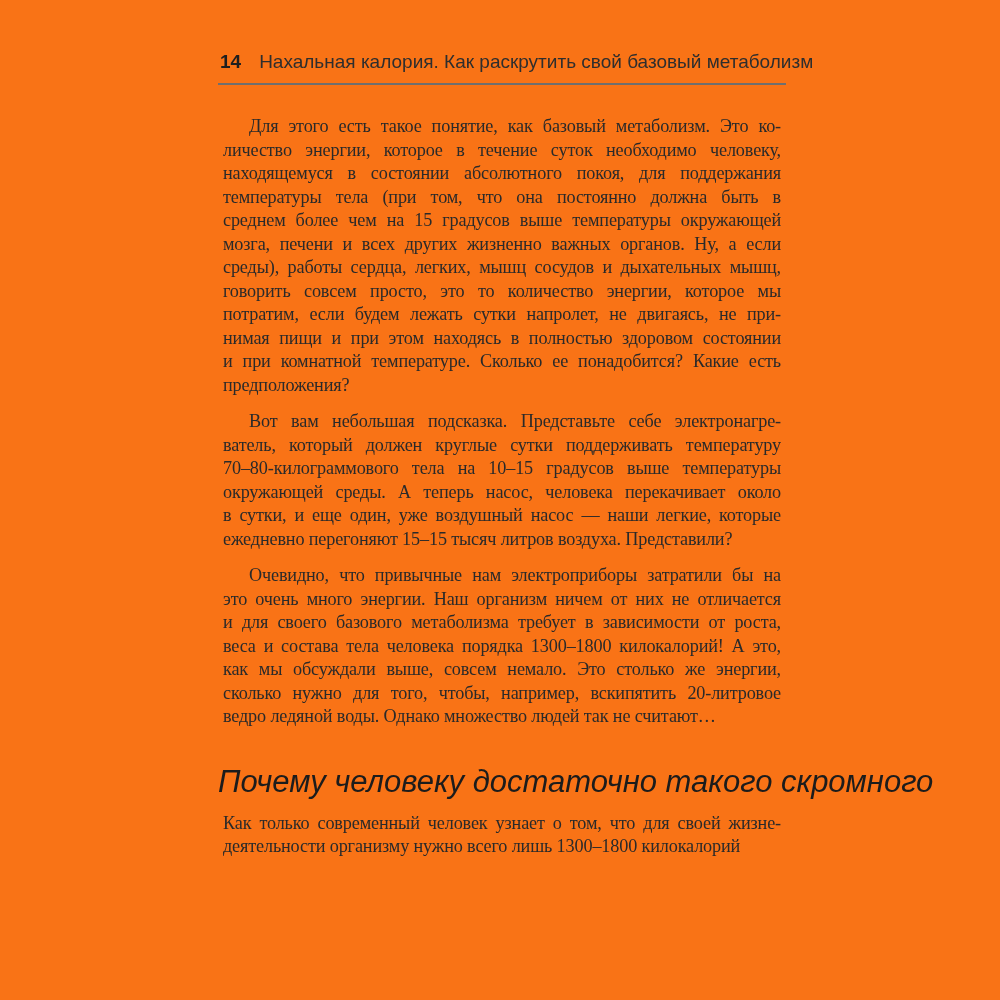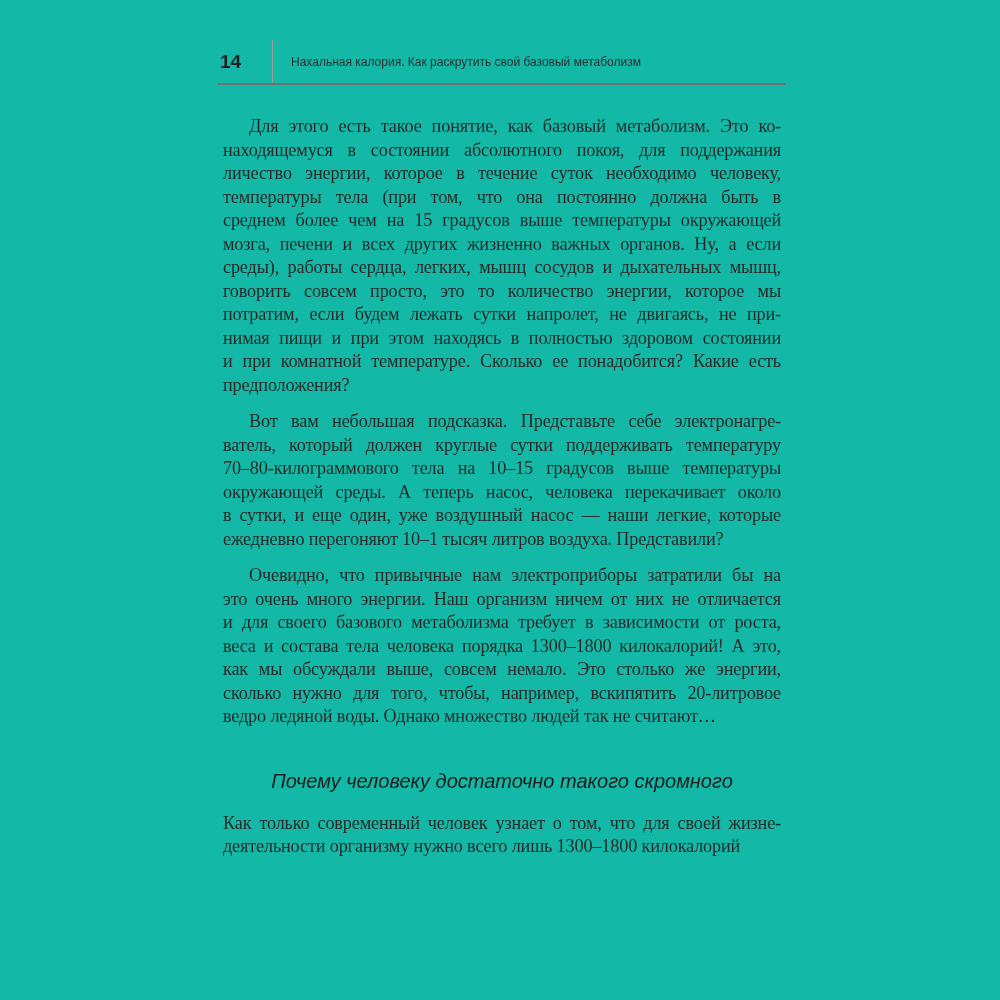--- a/index.html
+++ b/index.html
@@ -1,20 +1,20 @@
 <!DOCTYPE html>
 <html><head>
 <meta charset="utf-8">
 <style>
   html, body { margin: 0; padding: 0; background: #ffffff; }
   .page {
     position: relative;
     width: 1000px;
     height: 1000px;
-    background: #14b8a6;
+    background: #f97316;
     overflow: hidden;
     font-family: "Liberation Serif", "DejaVu Serif", serif;
     color: #2a2a2a;
   }
 
   
   .header {
     position: absolute;
     left: 218px;
     top: 40px;
@@ -34,21 +34,21 @@
     padding-left: 2px;
     box-sizing: border-box;
   }
   .v-divider {
     width: 1px;
     align-self: stretch;
     background: #9b9b9b;
   }
   .run-title {
     margin-left: 18px;
-    font-size: 12px;
+    font-size: 19px;
     color: #2e2e2e;
     white-space: nowrap;
   }
   .header-rule {
     height: 2px;
     background: #6f6f6f;
   }
 
   
   .content {
@@ -69,21 +69,21 @@
     text-align-last: justify;
   }
   .line.last { text-align-last: left; }
   .line.indent { text-indent: 26px; }
 
   
   .section-heading {
     margin-top: 37px;
     font-family: "Liberation Sans", "DejaVu Sans", sans-serif;
     font-style: italic;
-    font-size: 20px;
+    font-size: 31px;
     line-height: 31px;
     color: #1c1c1c;
     letter-spacing: 0;
   }
   .section-heading .h-line {
     text-align: center;
     white-space: nowrap;
     overflow: visible;
   }
 
@@ -100,40 +100,40 @@
       <span class="v-divider"></span>
       <span class="run-title">Нахальная калория. Как раскрутить свой базовый метаболизм</span>
     </div>
     <div class="header-rule"></div>
   </div>
 
   <div class="content">
 
     <div class="para">
       <div class="line indent">Для этого есть такое понятие, как базовый метаболизм. Это ко-</div>
+      <div class="line">личество энергии, которое в течение суток необходимо человеку,</div>
       <div class="line">находящемуся в состоянии абсолютного покоя, для поддержания</div>
-      <div class="line">личество энергии, которое в течение суток необходимо человеку,</div>
       <div class="line">температуры тела (при том, что она постоянно должна быть в</div>
       <div class="line">среднем более чем на 15 градусов выше температуры окружающей</div>
       <div class="line">мозга, печени и всех других жизненно важных органов. Ну, а если</div>
       <div class="line">среды), работы сердца, легких, мышц сосудов и дыхательных мышц,</div>
       <div class="line">говорить совсем просто, это то количество энергии, которое мы</div>
       <div class="line">потратим, если будем лежать сутки напролет, не двигаясь, не при-</div>
       <div class="line">нимая пищи и при этом находясь в полностью здоровом состоянии</div>
       <div class="line">и при комнатной температуре. Сколько ее понадобится? Какие есть</div>
       <div class="line last">предположения?</div>
     </div>
 
     <div class="para">
       <div class="line indent">Вот вам небольшая подсказка. Представьте себе электронагре-</div>
       <div class="line">ватель, который должен круглые сутки поддерживать температуру</div>
       <div class="line">70–80-килограммового тела на 10–15 градусов выше температуры</div>
       <div class="line">окружающей среды. А теперь насос, человека перекачивает около</div>
       <div class="line">в сутки, и еще один, уже воздушный насос — наши легкие, которые</div>
-      <div class="line last">ежедневно перегоняют 10–1 тысяч литров воздуха. Представили?</div>
+      <div class="line last">ежедневно перегоняют 15–15 тысяч литров воздуха. Представили?</div>
     </div>
 
     <div class="para">
       <div class="line indent">Очевидно, что привычные нам электроприборы затратили бы на</div>
       <div class="line">это очень много энергии. Наш организм ничем от них не отличается</div>
       <div class="line">и для своего базового метаболизма требует в зависимости от роста,</div>
       <div class="line">веса и состава тела человека порядка 1300–1800 килокалорий! А это,</div>
       <div class="line">как мы обсуждали выше, совсем немало. Это столько же энергии,</div>
       <div class="line">сколько нужно для того, чтобы, например, вскипятить 20-литровое</div>
       <div class="line last">ведро ледяной воды. Однако множество людей так не считают…</div>

